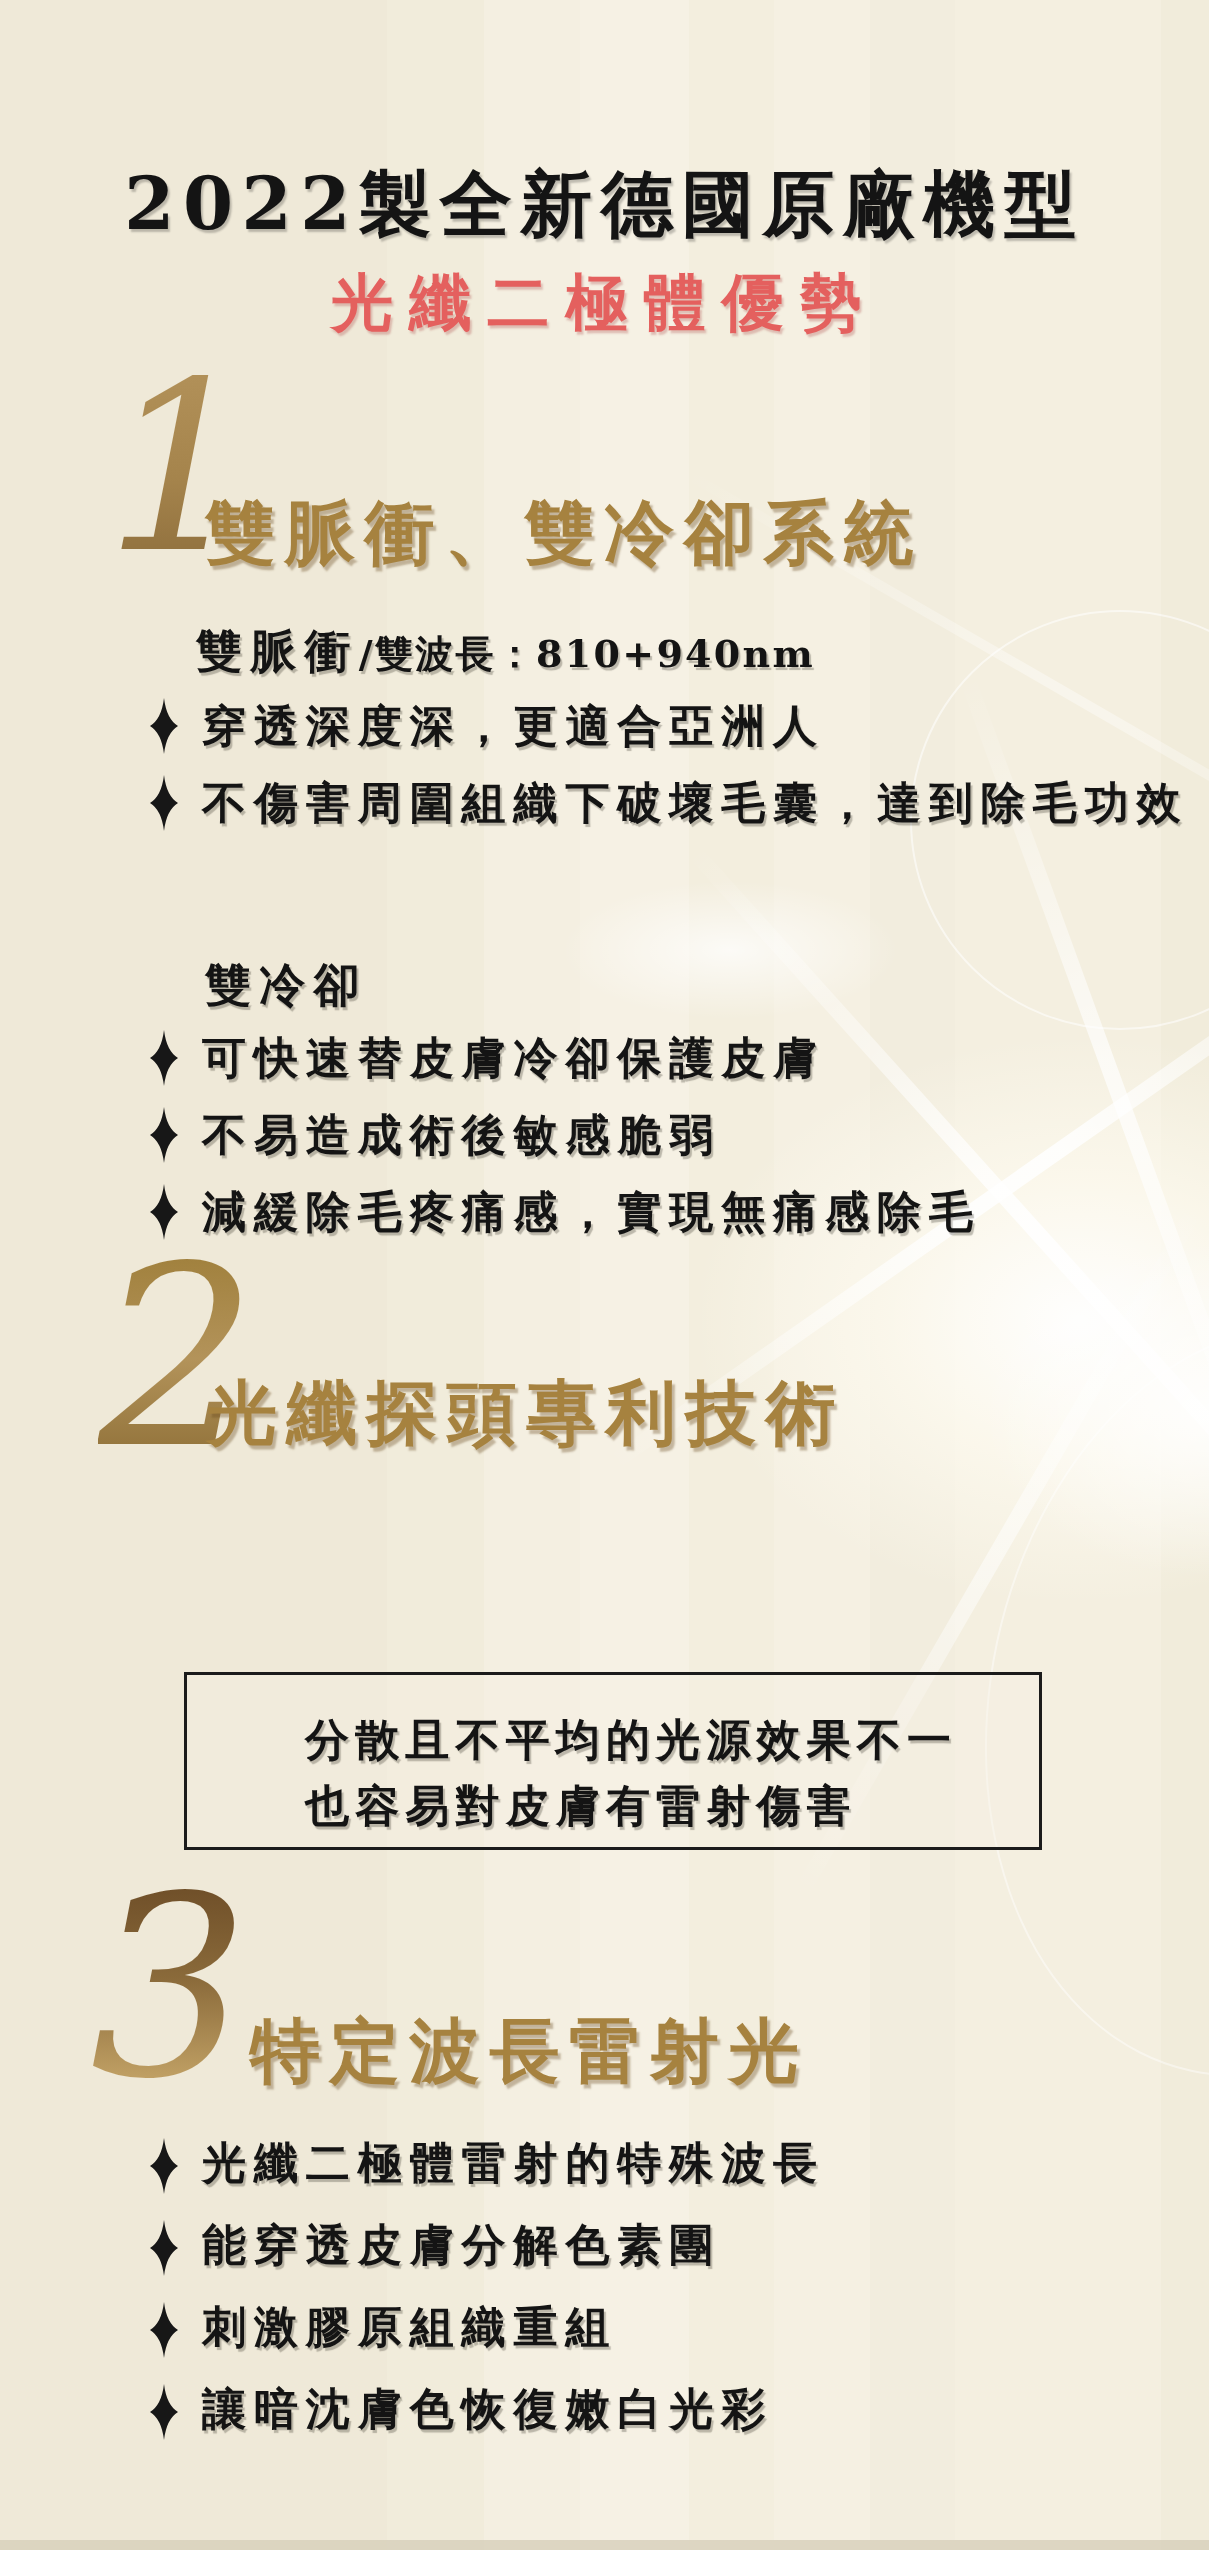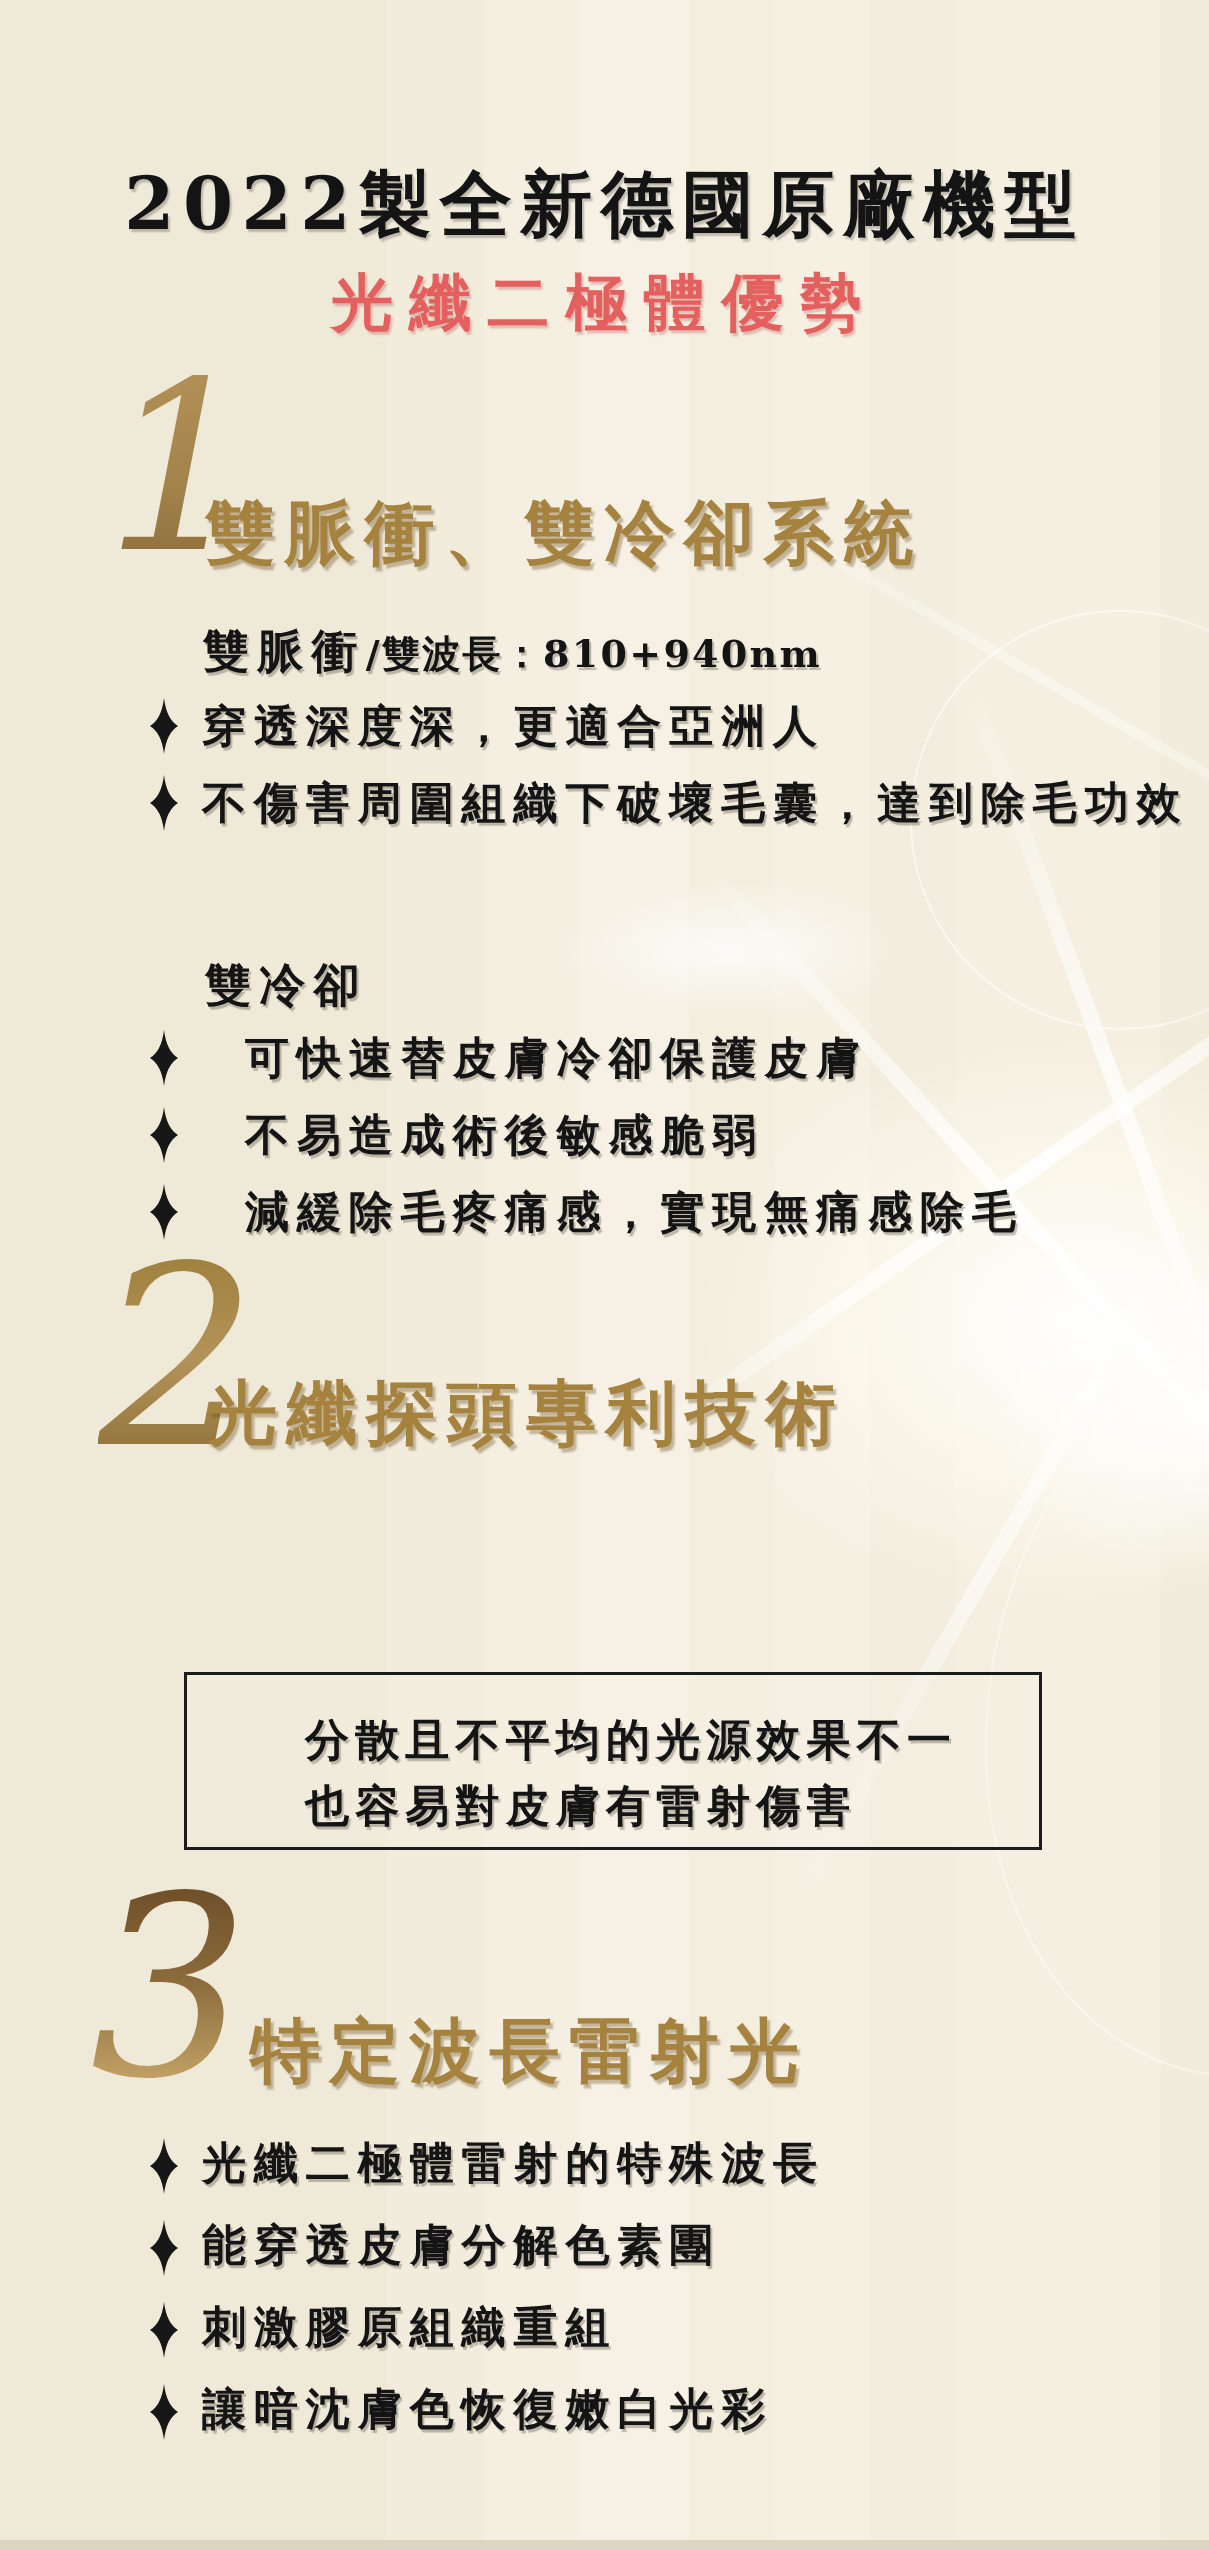--- a/index.html
+++ b/index.html
@@ -91,35 +91,35 @@
     letter-spacing:0.14em; color:#a6823f;
     text-shadow:3px 4px 2px rgba(100,70,25,0.35);
   }
   .head-1{ left:205px; top:498px; }
   .head-2{ left:207px; top:1378px; }
   .head-3{ left:250px; top:2016px; }
   .group-label{
     position:absolute; line-height:1; color:#141414;
     text-shadow:2px 3px 1px rgba(40,35,25,0.28);
   }
-  .label-pulse{ left:203px; top:628px;text-align:right; }
+  .label-pulse{ left:196px; top:628px;text-align:right; }
   .label-pulse .lbl{ font-size:46px; font-weight:700; letter-spacing:0.18em; }
   .label-pulse .sfx{ font-size:38px; font-weight:700; letter-spacing:0.06em; }
   .label-cool{ left:205px; top:962px; font-size:46px; font-weight:700; letter-spacing:0.18em; }
   ul.bullets{ position:absolute; list-style:none; }
   ul.bullets li{
     display:flex; align-items:center;
     font-size:44px; line-height:1; letter-spacing:0.18em;
     color:#141414; font-weight:700;
     text-shadow:2px 3px 1px rgba(40,35,25,0.28);
     white-space:nowrap;
   }
   ul.bullets .diamond{ flex:0 0 auto; margin-right:24px; display:block; }
   .bullets-1{ left:150px; top:698px; }  .bullets-1 li{ margin-bottom:21px; }
-  .bullets-2{ left:150px; top:1030px; } .bullets-2 li{ margin-bottom:21px; font-size:46px;gap:43px; }
+  .bullets-2{ left:150px; top:1030px; } .bullets-2 li{ margin-bottom:21px; font-size:46px; }
   .bullets-3{ left:150px; top:1495px; } .bullets-3 li{ margin-bottom:38px; }
   .bullets-4{ left:150px; top:2138px;font-family:Liberation Mono, monospace; } .bullets-4 li{ margin-bottom:26px; }
   .note-box{
     position:absolute; left:184px; top:1672px; width:858px; height:178px;
     border:3px solid #1b1b1b;
     padding:32px 20px 0 118px;
     background:rgba(246,241,228,0.35);
   }
   .note-box p{
     font-size:44px; font-weight:700; line-height:1.5; letter-spacing:0.14em;

